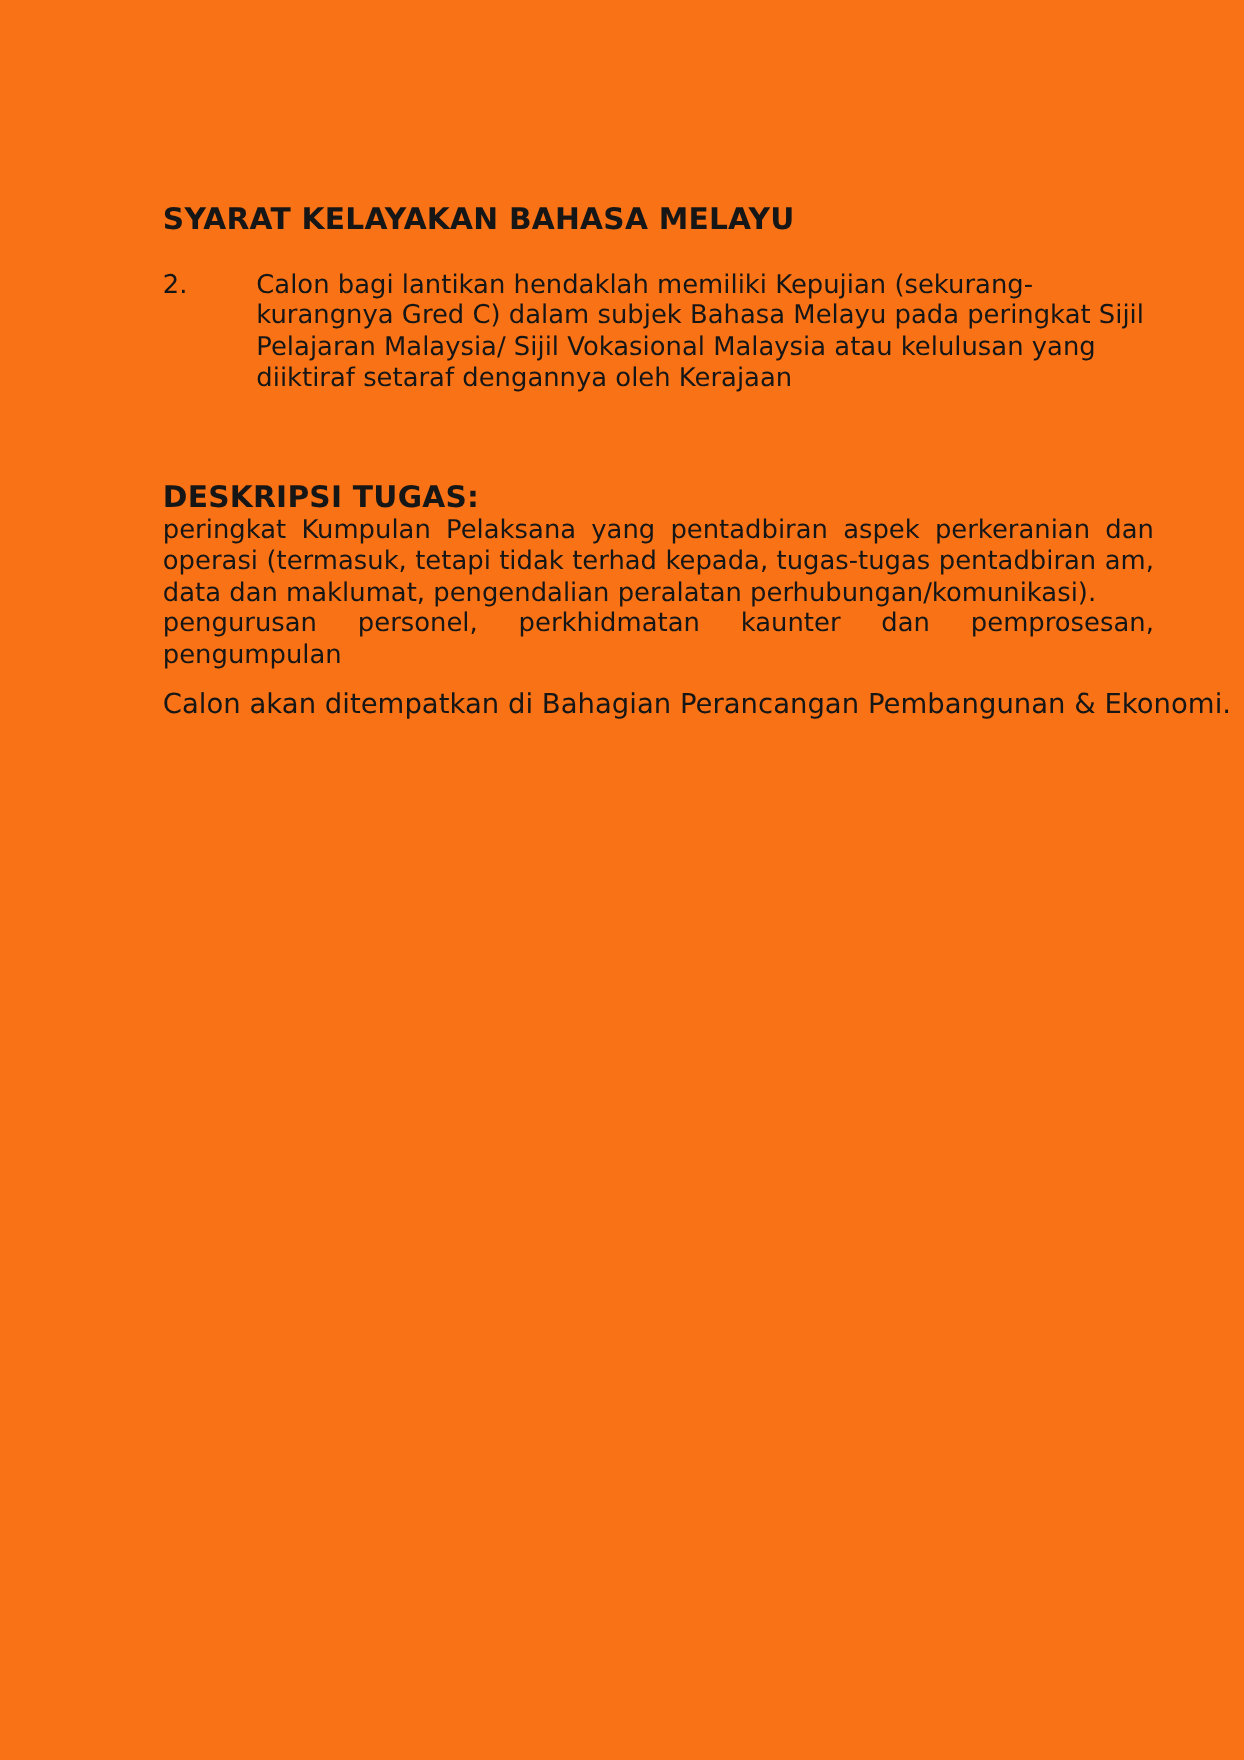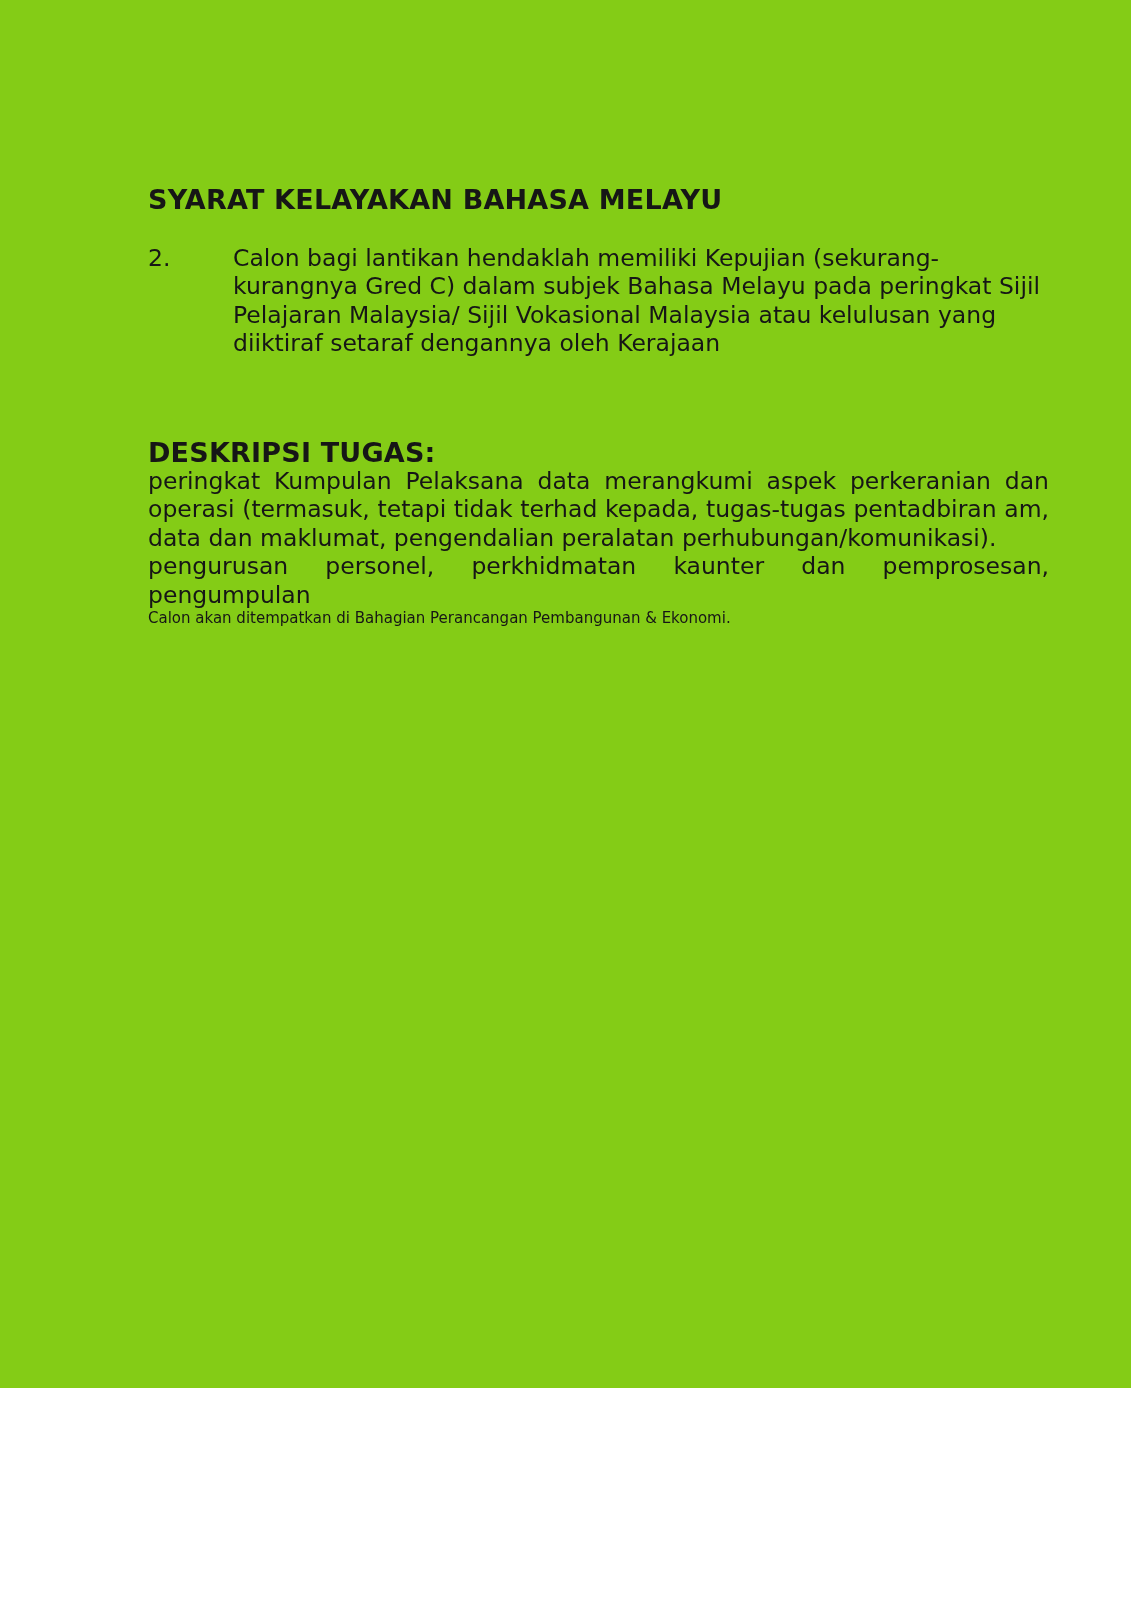--- a/index.html
+++ b/index.html
@@ -3,22 +3,22 @@
 <meta charset="utf-8">
 <style>
   html, body {
     margin: 0;
     padding: 0;
     background: #ffffff;
   }
   .page {
     position: relative;
     width: 1131px;
-    height: 1388px;
-    background: #84cc16;
+    height: 1600px;
+    background: #f97316;
     font-family: "DejaVu Sans", "Liberation Sans", sans-serif;
     color: #161616;
     overflow: hidden;
   }
   .heading {
     position: absolute;
     left: 148px;
     font-size: 27px;
     font-weight: bold;
     line-height: 32px;
@@ -61,22 +61,22 @@
   }
   .jl-last {
     text-align: left;
     text-align-last: left;
     white-space: nowrap;
   }
 
   .note {
     position: absolute;
     left: 148px;
-    top: 604px;
-    font-size: 15px;
+    top: 626px;
+    font-size: 25px;
     line-height: 28.4px;
     white-space: nowrap;
   }
   strong { font-weight: normal; }
 </style>
 </head>
 <body>
 
 <div class="page">
 
@@ -86,21 +86,21 @@
     <span class="clause-num">2.</span>
     <div class="cl"><span>Calon bagi lantikan hendaklah memiliki </span><strong>Kepujian</strong><span> (sekurang-</span></div>
     <div class="cl">kurangnya Gred C) dalam subjek Bahasa Melayu pada peringkat Sijil</div>
     <div class="cl">Pelajaran Malaysia/ Sijil Vokasional Malaysia atau kelulusan yang</div>
     <div class="cl">diiktiraf setaraf dengannya oleh Kerajaan</div>
   </div>
 
   <div class="heading h2">DESKRIPSI TUGAS:</div>
 
   <div class="body-par">
-    <div class="jl">peringkat Kumpulan Pelaksana data merangkumi aspek perkeranian dan</div>
+    <div class="jl">peringkat Kumpulan Pelaksana yang pentadbiran aspek perkeranian dan</div>
     <div class="jl">operasi (termasuk, tetapi tidak terhad kepada, tugas-tugas pentadbiran am,</div>
     <div class="jl jl-last">data dan maklumat, pengendalian peralatan perhubungan/komunikasi).</div>
     <div class="jl">pengurusan personel, perkhidmatan kaunter dan pemprosesan, pengumpulan</div>
   </div>
 
   <div class="note">Calon akan ditempatkan di Bahagian Perancangan Pembangunan &amp; Ekonomi.</div>
 
 </div>
 
 </body></html>

